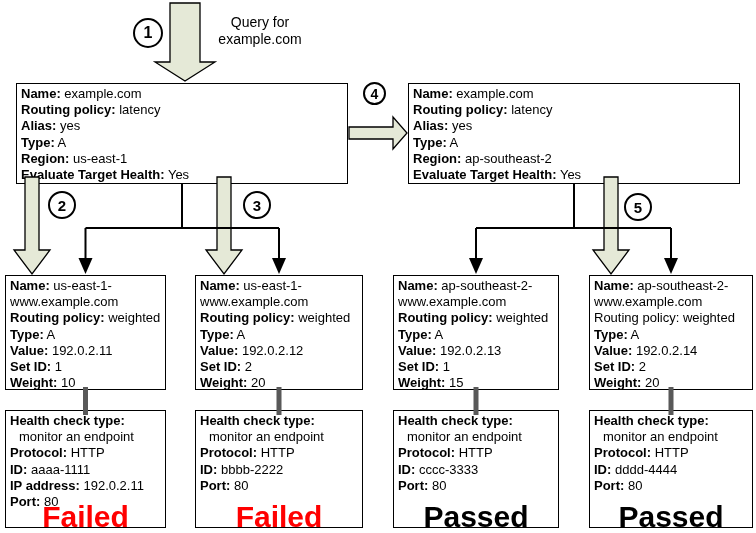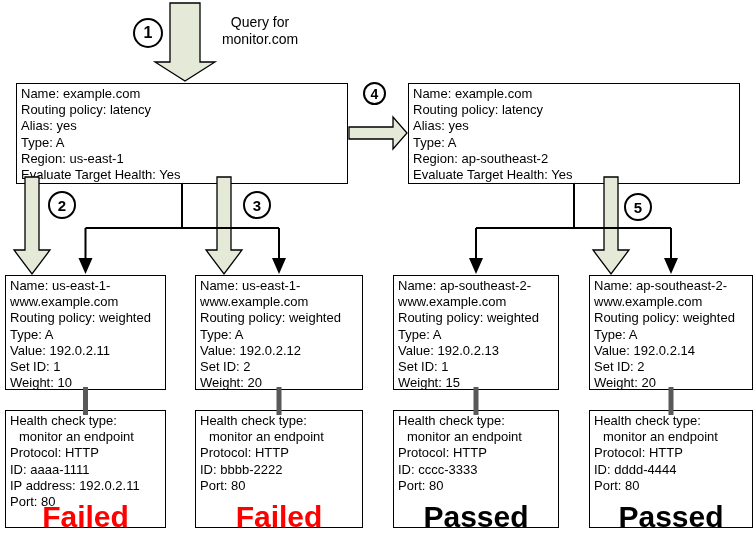--- a/index.html
+++ b/index.html
@@ -4,21 +4,21 @@
 <style>
   * { margin:0; padding:0; box-sizing:border-box; }
   html,body { background:#fff; }
   body { font-family:"Liberation Sans", sans-serif; color:#000; }
   .canvas { position:relative; width:756px; height:533px; background:#fff; overflow:hidden; }
 
   .box { position:absolute; border:1.5px solid #000; background:#fff;
          font-size:13px; line-height:16.2px; padding:2px 2px 0 4px; z-index:1; }
   .field { white-space:nowrap; }
   .field.indent { padding-left:9px; }
-  .field b { font-weight:normal;text-align:right; }
+  .field b { font-weight:bold;text-align:right; }
 
   .status { position:absolute; left:0; right:0; bottom:2px; text-align:center;
             font-weight:bold; font-size:30px; }
 
   .circle { position:absolute; background:#fff; border:2px solid #000; border-radius:50%;
             display:flex; align-items:center; justify-content:center;
             font-weight:bold; z-index:7; }
 
   .query-label { position:absolute; left:198px; top:14px; width:124px; text-align:center;
                  font-size:14px; line-height:17px; white-space:pre-line; z-index:2; }
@@ -59,21 +59,21 @@
       <span>3</span>
     </div>
   <div class="circle" style="left:363px;top:82px;width:23px;height:23px;font-size:14px;">
       <span>4</span>
     </div>
   <div class="circle" style="left:624px;top:193px;width:28px;height:28px;font-size:15px;">
       <span>5</span>
     </div>
 
   <div class="query-label">Query for
-monitor.com</div>
+example.com</div>
 
   <div class="box" style="left:16px;top:83px;width:332px;height:101px;">
     <div>
         <div class="field"><b>Name:</b> example.com</div>
         <div class="field"><b>Routing policy:</b> latency</div>
         <div class="field"><b>Alias:</b> yes</div>
         <div class="field"><b>Type:</b> A</div>
         <div class="field"><b>Region:</b> us-east-1</div>
         <div class="field"><b>Evaluate Target Health:</b> Yes</div>
       </div>

